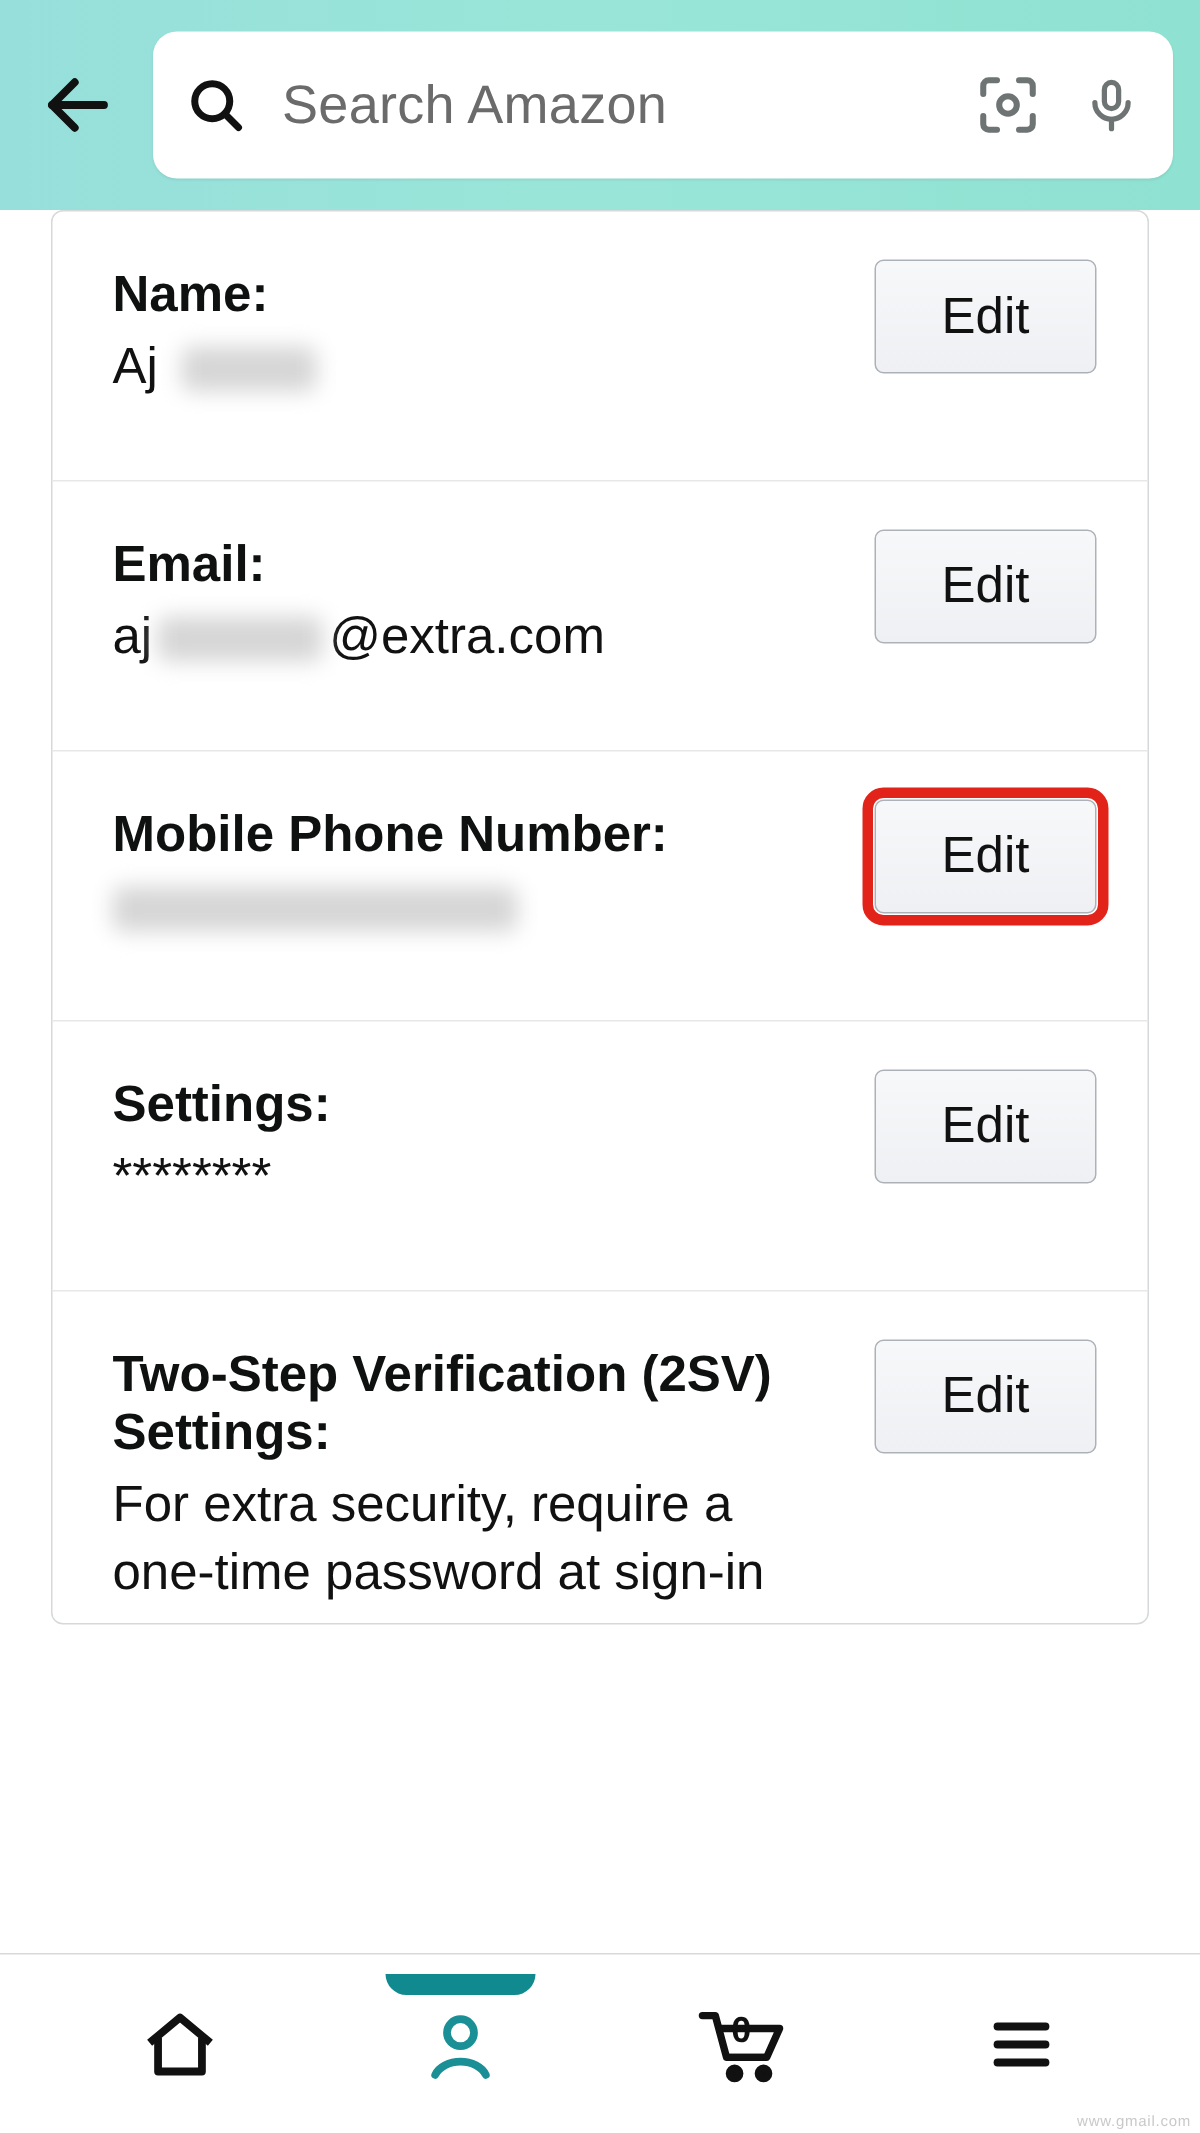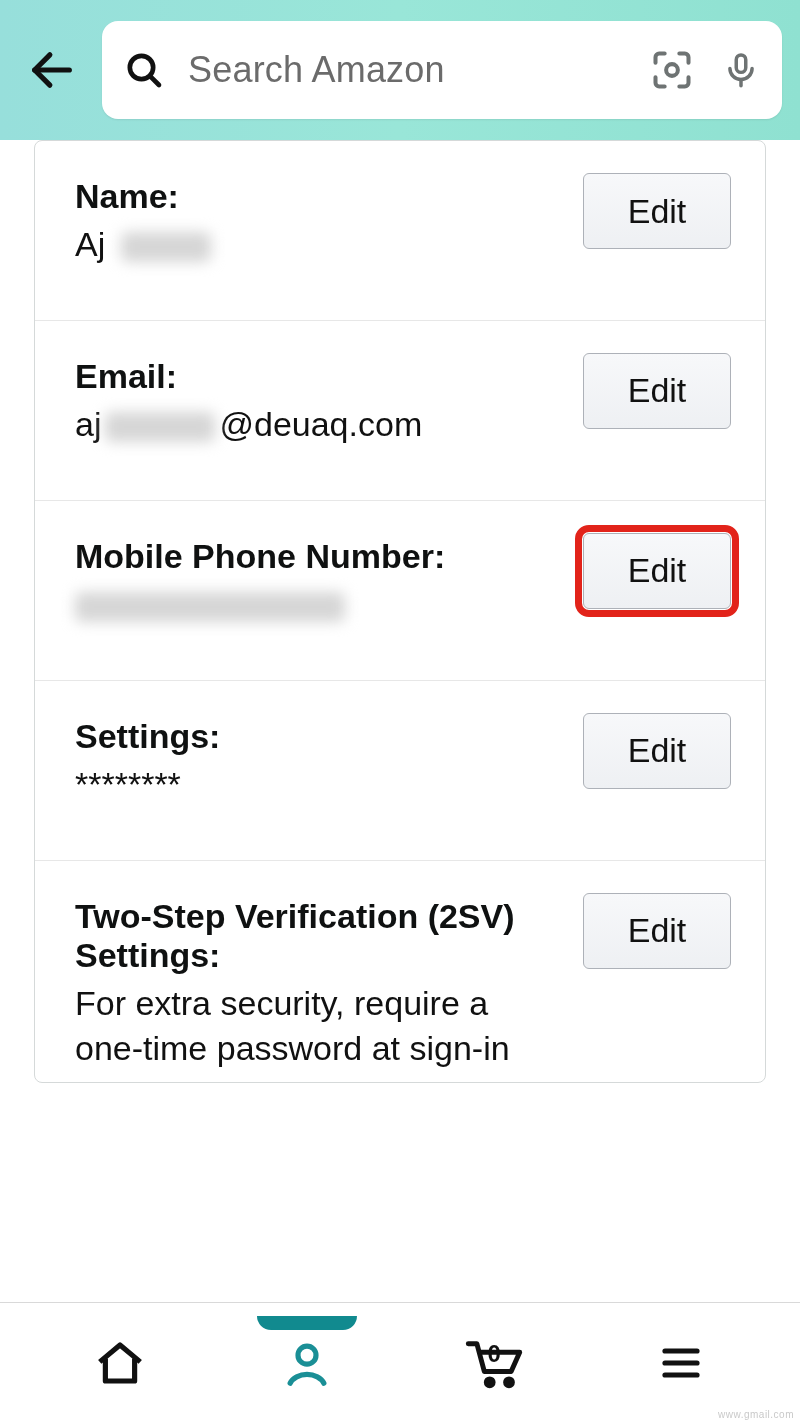--- a/index.html
+++ b/index.html
@@ -214,21 +214,21 @@
       </div>
       <div class="edit-btn">
         <span>Edit</span>
       </div>
     </div>
 
     <div class="setting-row">
       <div class="setting-text">
         <div class="setting-label">Email:</div>
         <div class="setting-value">
-          <span>aj</span><span class="blur-chip" style="width:110px; margin:0 4px;"></span><span>@deuaq.com</span>
+          <span>aj</span><span class="blur-chip" style="width:110px; margin:0 4px;"></span><span>@extra.com</span>
         </div>
       </div>
       <div class="edit-btn">
         <span>Edit</span>
       </div>
     </div>
 
     <div class="setting-row">
       <div class="setting-text">
         <div class="setting-label">Mobile Phone Number:</div>

